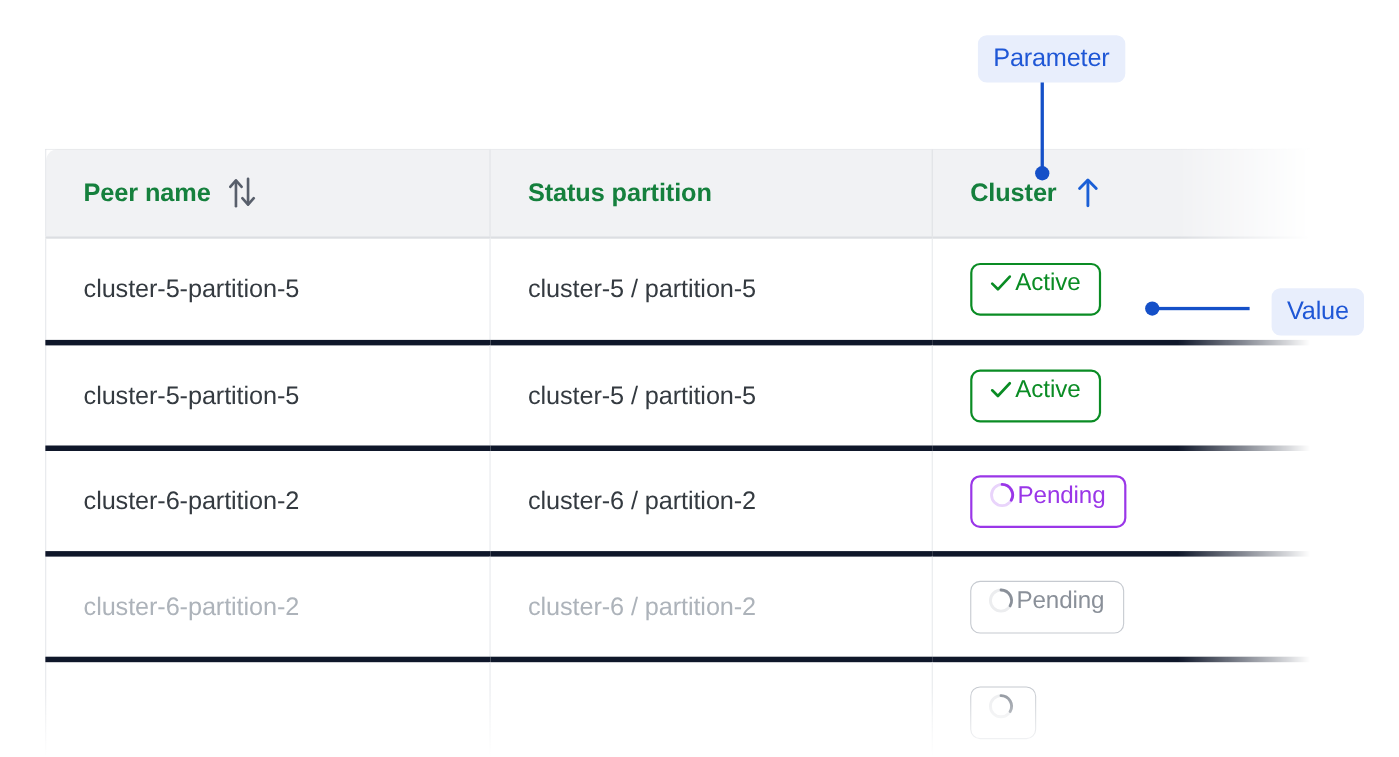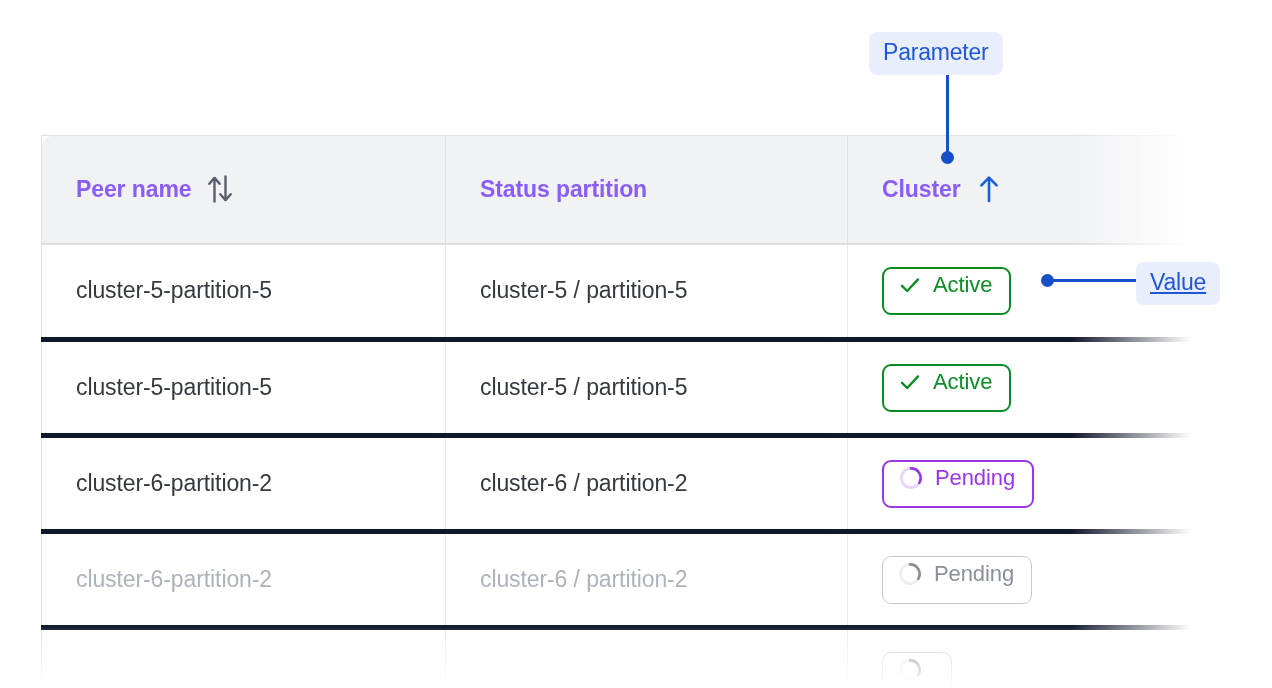--- a/index.html
+++ b/index.html
@@ -34,27 +34,27 @@
   .tbl {
     border-collapse: collapse;
     width: 1150px;
     table-layout: fixed;
     border-left: 1px solid #dfe1e5;
     border-top: 1px solid #dfe1e5;
     border-radius: 10px 10px 0 0;
   }
   .tbl thead th {
     background: #f1f2f4;
-    height: 108px;
+    height: 80px;
     box-sizing: border-box;
     padding: 0 0 0 34px;
     text-align: left;
     font-size: 23px;
     font-weight: bold;
-    color: #8b5cf6;
+    color: #15803d;
     border-right: 1px solid #dfe1e5;
     border-bottom: 2px solid #dcdee2;
     vertical-align: middle;
     letter-spacing: -0.1px;
   }
   .tbl thead th:first-child { border-top-left-radius: 10px; }
   .tbl tbody td {
     height: 96px;
     box-sizing: border-box;
     padding: 0 0 0 34px;
@@ -80,21 +80,21 @@
   }
 
   
   .sort-both { display: block; width: 26px; height: 30px; flex: none; }
   .sort-up   { display: block; width: 24px; height: 28px; flex: none; }
 
   
   .badge {
     display: inline-flex;
     align-items: center;
-    gap: 11px;
+    gap: 1px;
     box-sizing: border-box;
     height: 48px;
     padding: 0 17px 12px 14px;
     border-radius: 9px;
     font-size: 22px;
     letter-spacing: -0.1px;
     background: #ffffff;
   }
   .badge.active  { border: 2px solid #0a8c24; color: #0a8c24; }
   .badge.starting{ border: 2px solid #9a36e8; color: #9a36e8; }
@@ -109,23 +109,24 @@
     display: inline-flex;
     align-items: center;
     justify-content: center;
     background: #e8eefc;
     color: #1f57d6;
     font-size: 23px;
     border-radius: 8px;
     padding: 7px 14px 9px 14px;
     white-space: nowrap;
     letter-spacing: -0.2px;
+    margin-left: 20px;
   }
   #chip-parameter { left: 869px; top: 32px; }
-  #chip-value     { left: 1136px; top: 262px; text-decoration: underline; }
+  #chip-value     { left: 1136px; top: 262px; }
 
   .anno-line { position: absolute; background: #1550c8; }
   #line-parameter { left: 946px; top: 74px; width: 3px; height: 84px; }
   #line-value     { left: 1050px; top: 279px; width: 86px; height: 3px; }
 
   .anno-dot {
     position: absolute;
     width: 13px; height: 13px;
     border-radius: 50%;
     background: #1550c8;

